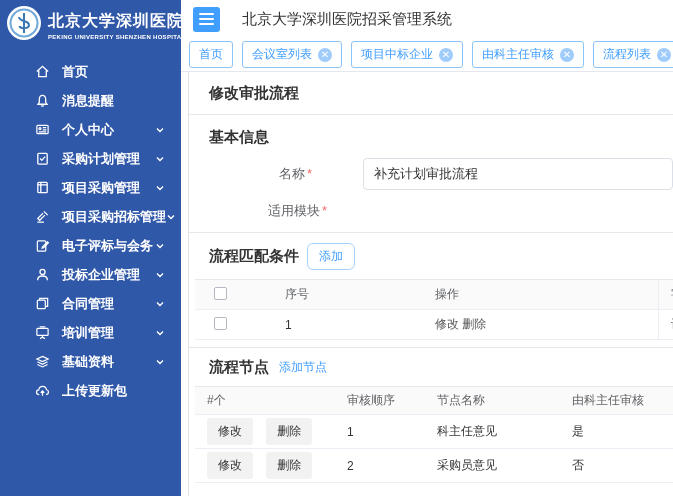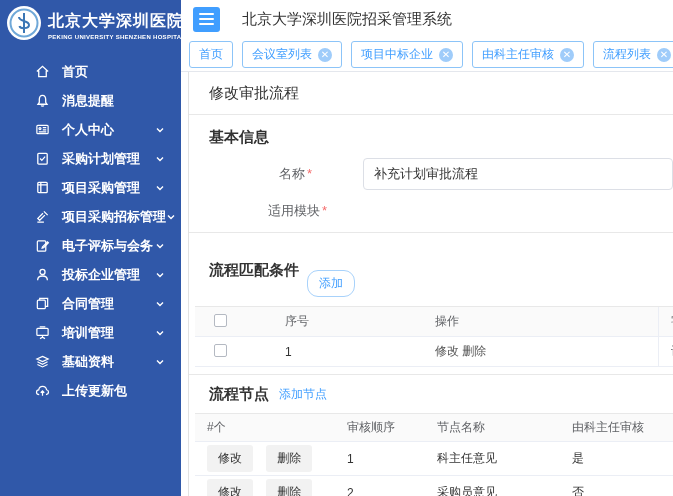--- a/index.html
+++ b/index.html
@@ -25,33 +25,33 @@
   .hamburger { width:27px; height:25px; background:#409eff; border-radius:3px; display:flex; flex-direction:column; justify-content:center; align-items:center; gap:3px; cursor:pointer; }
   .hamburger i { display:block; width:15px; height:2px; background:#fff; border-radius:1px; }
   .app-title { margin-left:22px; font-size:15px; color:#333; }
 
   .tabbar { height:34px; display:flex; align-items:center; gap:9px; padding-left:8px; border-bottom:1px solid #e4e7ed; background:#fff; }
   .tab { display:flex; align-items:center; gap:6px; padding:4px 9px; border:1px solid #8cc4f8; border-radius:3px; color:#409eff; font-size:12px; background:#fff; cursor:pointer; white-space:nowrap; }
   .tab-close { width:14px; height:14px; border-radius:50%; background:#9fccfa; color:#fff; font-size:10px; line-height:13px; text-align:center; cursor:pointer; }
 
   .content { flex:1; margin-left:7px; border-left:1px solid #e2e2e2; background:#fff; overflow:hidden; }
   .page-title-row { padding:12px 0 11px 20px; border-bottom:1px solid #e8e8e8; }
-  .page-title { font-size:15px; font-weight:400; color:#333; }
+  .page-title { font-size:15px; font-weight:700; color:#333; }
   .section-title { font-size:15px; font-weight:700; color:#333; }
   .basic-heading { margin:13px 0 0 20px; }
 
   .form { margin-top:11px; }
   .form-row { display:flex; align-items:center; margin-bottom:12px;gap:41px; }
   .form-label { width:138px; text-align:right; font-size:13px; color:#606266; white-space:nowrap; }
   .req { color:#f56c6c; margin-left:2px; font-size:13px; }
   .form-input { margin-left:10px; width:345px; height:30px; border:1px solid #dcdfe6; border-radius:4px; padding:15px 10px; font-size:13px; color:#333; outline:none; font-family:inherit; }
 
   .divider { border-top:1px solid #e8e8e8; margin-top:3px; }
   .section-row { display:flex; align-items:center; padding:10px 0 9px 20px; }
-  .add-btn { margin-left:8px; padding:4px 11px; font-size:12px; color:#409eff; border:1px solid #a8d2fb; border-radius:11px; background:#fff; cursor:pointer; font-family:inherit;margin-top:27px; }
+  .add-btn { margin-left:8px; padding:4px 11px; font-size:12px; color:#409eff; border:1px solid #a8d2fb; border-radius:6px; background:#fff; cursor:pointer; font-family:inherit; }
   .add-link { margin-left:10px; font-size:12px; color:#409eff; cursor:pointer; }
 
   .tbl { margin-left:6px; border-top:1px solid #e8e8e8; }
   .t-row { display:flex; align-items:center; border-bottom:1px solid #ebeef5; }
   .t-head { background:#fafafa; color:#606266; height:30px; font-size:12px; }
   .t-data { background:#fff; color:#333; font-size:12px; }
   .t1 .t-data { height:30px; }
   .t2 .t-head { height:28px; }
   .t2 .t-data { height:34px; }
   .cell { padding-left:12px; white-space:nowrap; overflow:hidden; flex:0 0 auto; }

